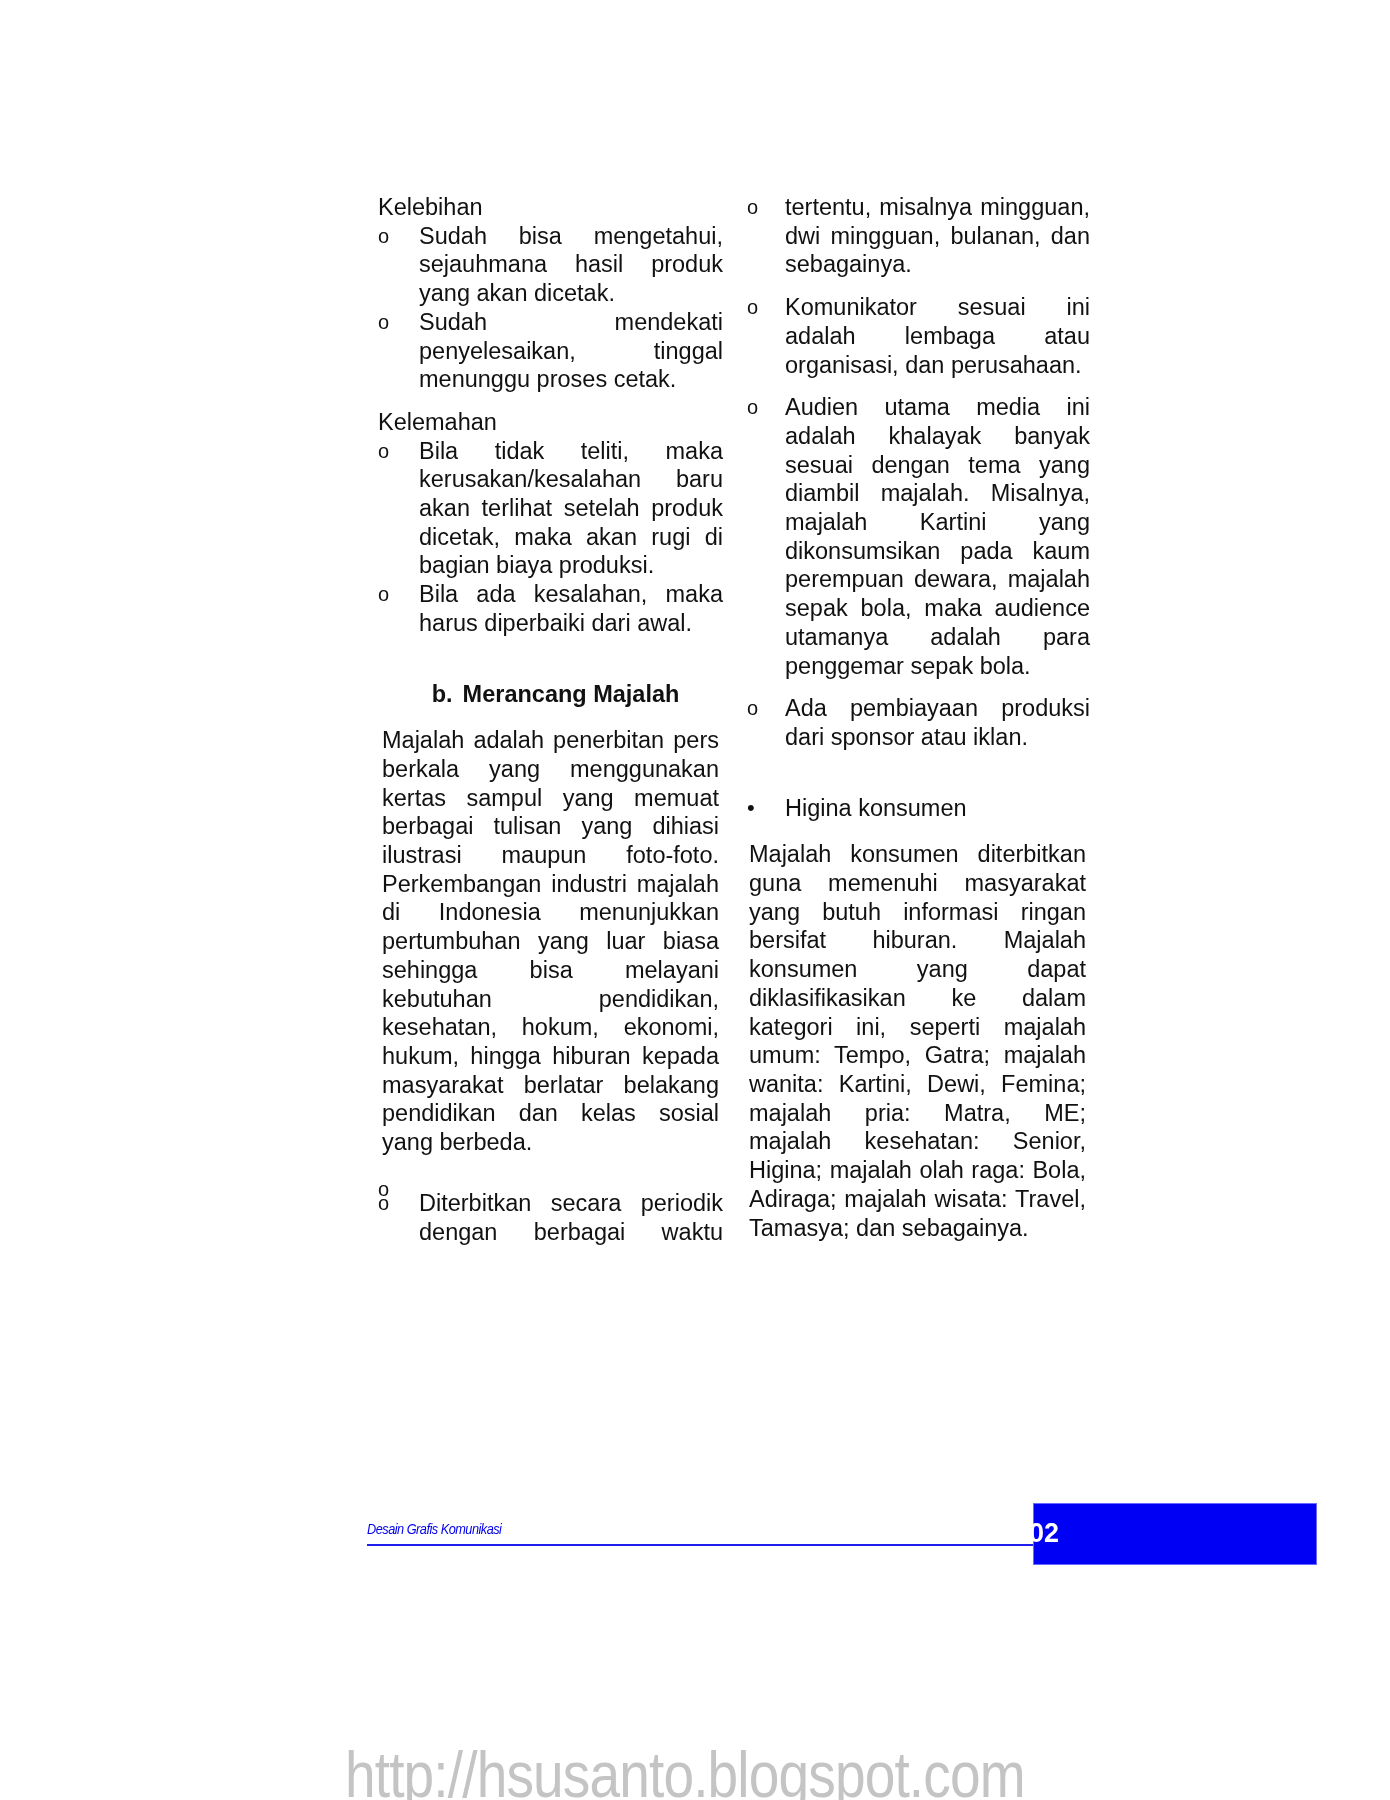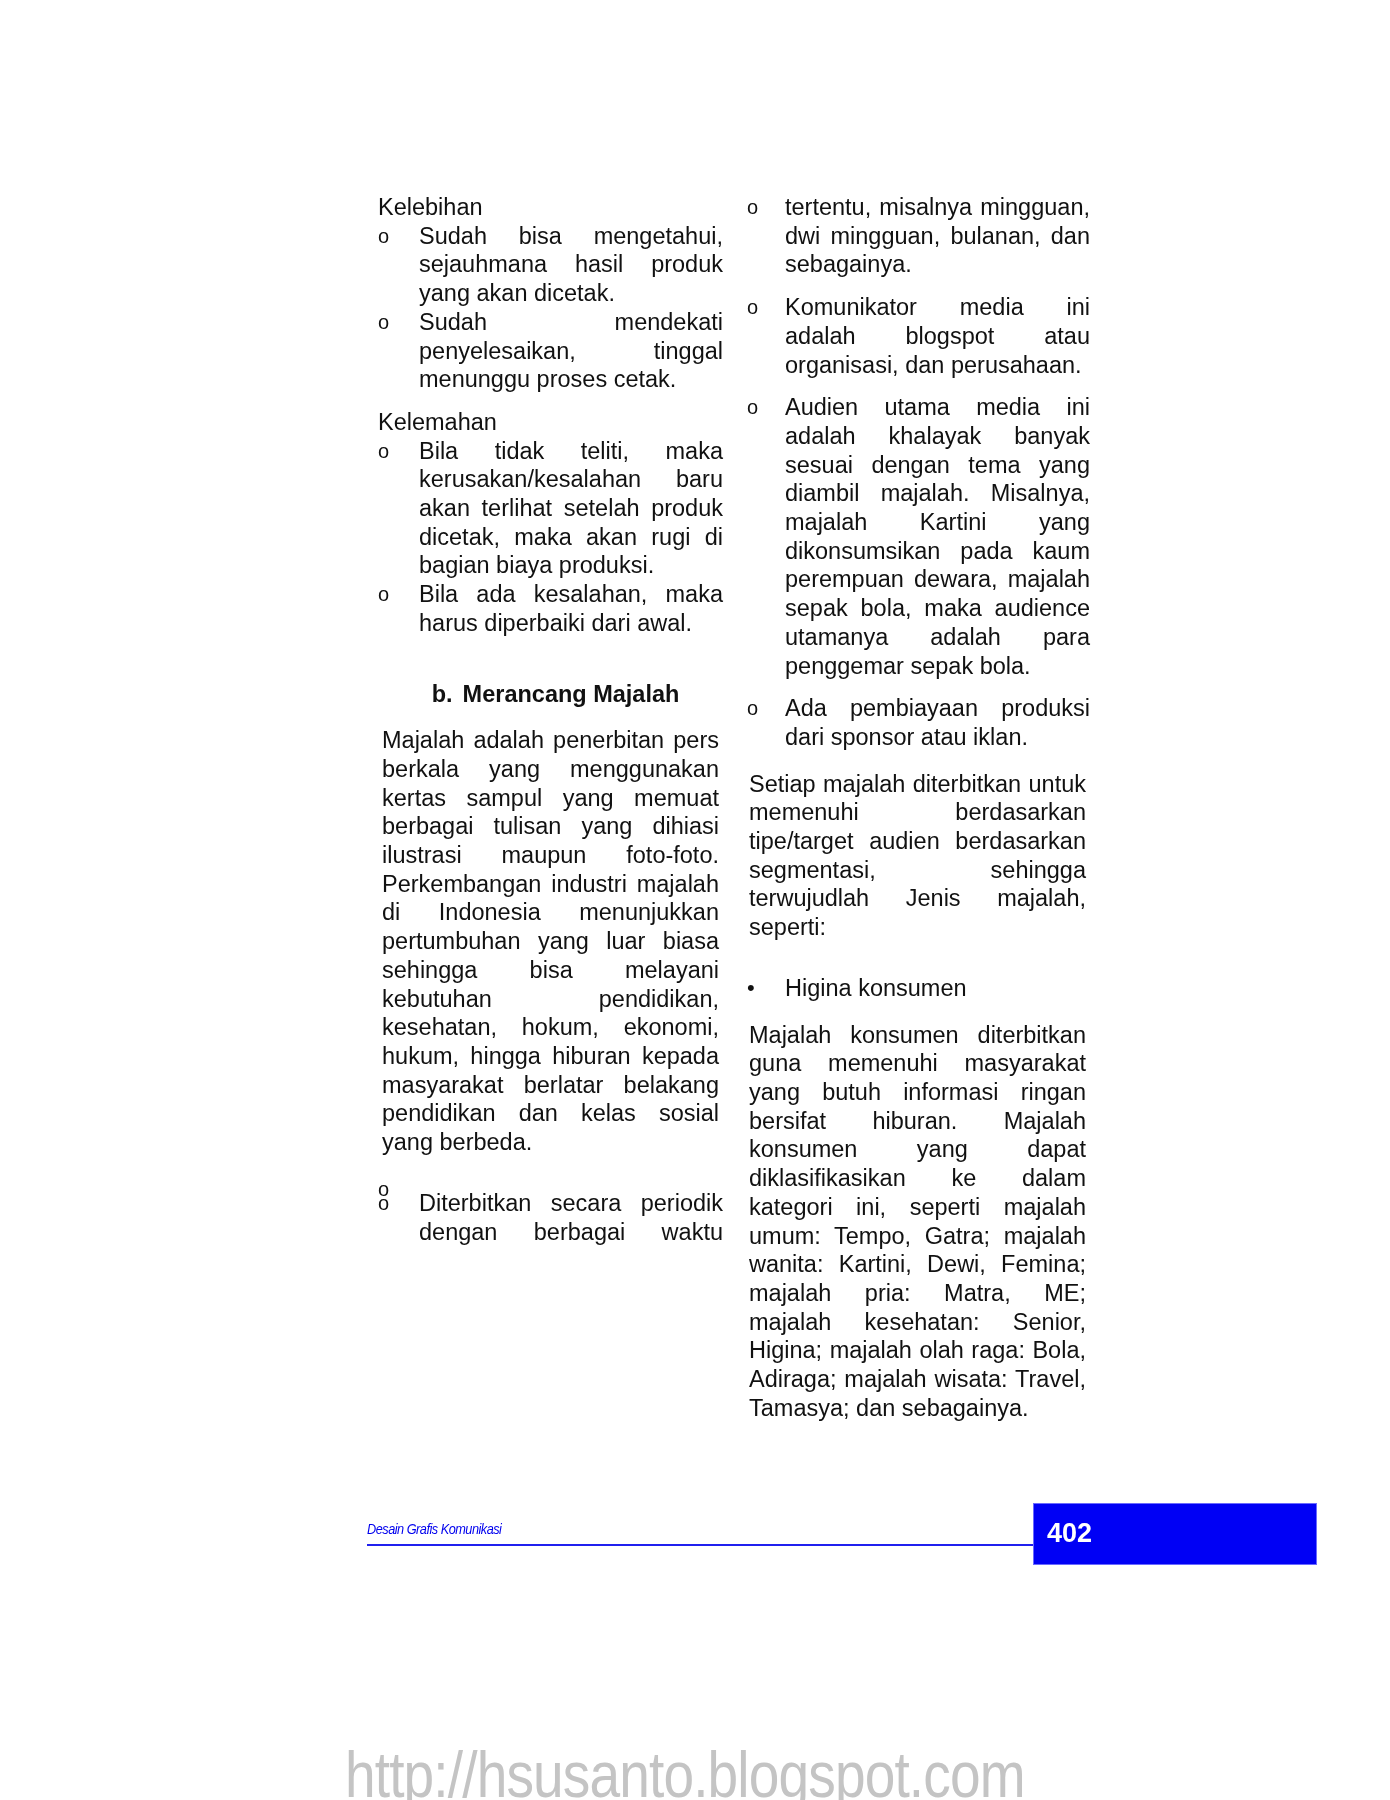--- a/index.html
+++ b/index.html
@@ -17,21 +17,21 @@
   .gap-s { height: 14px; }
   .gap-m { height: 28px; }
   .gap-l { height: 42px; }
   .heading { font-weight: bold; margin: 0; text-align: center; }
   .heading .num { display: inline-block; width: 41px; }
   .bullet-dot .b { font-size: 22px; }
   .footer-title { position: absolute; left: 367px; top: 1520px; font-size: 15px;
                   font-style: italic; color: #0000ee; letter-spacing: -0.6px; transform: scaleX(0.85); transform-origin: left; }
   .footer-line { position: absolute; left: 367px; top: 1544px; width: 666px; height: 2px; background: #2020ee; }
   .page-box { position: absolute; left: 1033px; top: 1503px; width: 284px; height: 62px; background: #0000f5; border: 1px solid #6a6aff; box-sizing: border-box; }
-  .page-num { position: absolute; left: 1047px; top: 1518px; font-size: 27px; font-weight: bold; color: #ffffff; }
+  .page-num { position: absolute; left: 1014px; top: 1518px; font-size: 27px; font-weight: bold; color: #ffffff; }
   .watermark { position: absolute; left: 345px; top: 1738px; font-size: 64px; color: #c4c4c4; letter-spacing: -1px; transform: scaleX(0.86); transform-origin: left; white-space: nowrap; }
 </style>
 </head>
 <body>
 
 <div class="col col-left">
   <p class="label">Kelebihan</p>
   <div class="li">
     <span class="b">o</span>
     <span>Sudah bisa mengetahui, sejauhmana hasil produk yang akan dicetak.</span>
@@ -68,34 +68,33 @@
 </div>
 
 <div class="col col-right">
   <div class="li r">
     <span class="b">o</span>
     <span>tertentu, misalnya mingguan, dwi mingguan, bulanan, dan sebagainya.</span>
   </div>
   <div class="gap-s"></div>
   <div class="li r">
     <span class="b">o</span>
-    <span>Komunikator media ini adalah blogspot atau organisasi, dan perusahaan.</span>
+    <span>Komunikator sesuai ini adalah lembaga atau organisasi, dan perusahaan.</span>
   </div>
   <div class="gap-s"></div>
   <div class="li r">
     <span class="b">o</span>
     <span>Audien utama media ini adalah khalayak banyak sesuai dengan tema yang diambil majalah. Misalnya, majalah Kartini yang dikonsumsikan pada kaum perempuan dewara, majalah sepak bola, maka audience utamanya adalah para penggemar sepak bola.</span>
   </div>
   <div class="gap-s"></div>
   <div class="li r">
     <span class="b">o</span>
     <span>Ada pembiayaan produksi dari sponsor atau iklan.</span>
   </div>
   <div class="gap-s"></div>
-  <p class="p">Setiap majalah diterbitkan untuk memenuhi berdasarkan tipe/target audien berdasarkan segmentasi, sehingga terwujudlah Jenis majalah, seperti:</p>
   <div class="gap-m"></div>
   <div class="li r bullet-dot">
     <span class="b">•</span>
     <span>Higina konsumen</span>
   </div>
   <div class="gap-s"></div>
   <p class="p">Majalah konsumen diterbitkan guna memenuhi masyarakat yang butuh informasi ringan bersifat hiburan.  Majalah konsumen yang dapat diklasifikasikan ke dalam kategori ini, seperti majalah umum: Tempo, Gatra; majalah wanita: Kartini, Dewi, Femina; majalah pria: Matra, ME; majalah kesehatan: Senior, Higina; majalah olah raga: Bola, Adiraga; majalah wisata: Travel, Tamasya; dan sebagainya.</p>
 </div>
 
 <div class="footer-title">Desain Grafis Komunikasi</div>

